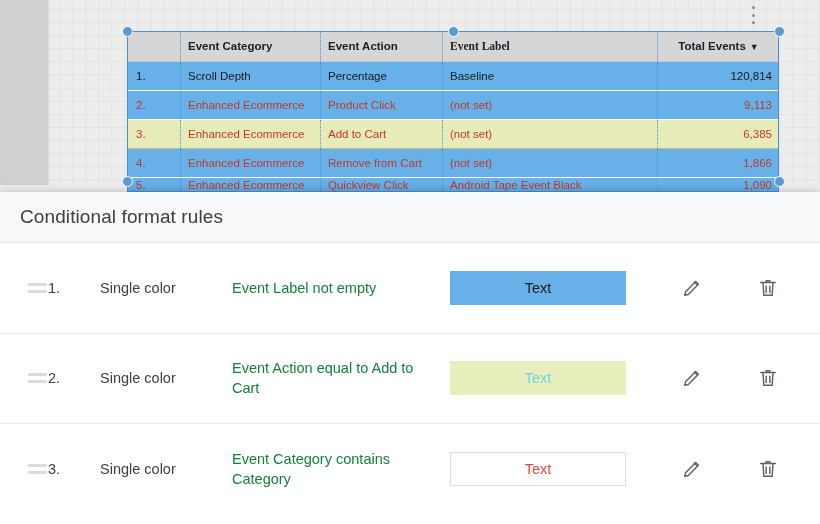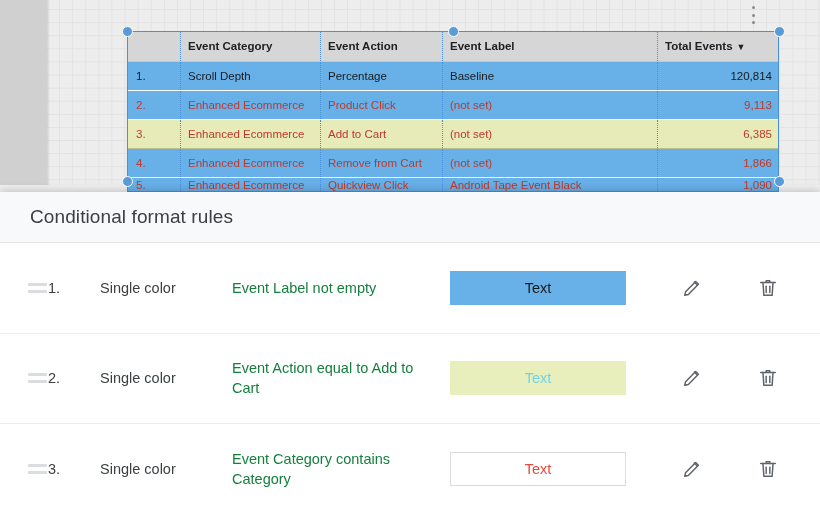--- a/index.html
+++ b/index.html
@@ -75,32 +75,32 @@
   }
   table.gtable thead th {
     background: #d6d6d6;
     color: #202124;
     font-weight: bold;
     font-size: 11.5px;
     text-align: left;
     border-bottom: 1px solid #c8c8c8;
     position: relative;
   }
-  table.gtable thead th.numcol { text-align: left; }
+  table.gtable thead th.numcol { text-align: center; }
   
   th.guide::before, td.guide::before {
     content: ""; position: absolute; left: 0; top: 0; bottom: 0;
     border-left: 1.5px dotted #4a90d9;
   }
   table.gtable td { position: relative; }
 
   .col-idx   { width: 52px; }
   .col-cat   { width: 140px; }
   .col-act   { width: 122px; }
-  .col-lab   { width: 215px; }
+  .col-lab   { width: 215px; font-family: Liberation Serif, serif; }
   .col-tot   { width: 123px; }
 
   tr.row-blue td { background: #67b0e8; color: #1a1a1a; border-bottom: 1px solid #ffffff; }
   tr.row-blue.red td { color: #c0392b; }
   tr.row-yellow td { background: #e6ebb8; color: #c0392b; border-top: 1px solid #b9be8d; border-bottom: 1px solid #b9be8d; }
   td.numcol { text-align: right; }
   tr.row-clip td { height: 16px; padding-top: 0; padding-bottom: 0; }
   tr.row-clip td { color: #d36a5e; background:#67b0e8; }
 
   .sort-arrow { font-size: 9px; margin-left: 4px; color: #202124; }
@@ -109,21 +109,21 @@
   .dialog {
     position: absolute; left: 0; top: 192px; width: 820px; height: 332px;
     background: #ffffff;
     box-shadow: 0 -2px 8px rgba(0,0,0,0.18);
   }
   .dialog-header {
     height: 51px;
     background: #f8f9fa;
     border-bottom: 1px solid #e4e6e8;
     display: flex; align-items: center;
-    padding-left: 30px;
+    padding-left: 20px;
   }
   .dialog-title {
     font-size: 19px; color: #3c4043; font-weight: normal;
     letter-spacing: 0.1px;
   }
   .rules-list { padding: 0; }
   .rule-row {
     display: flex; align-items: center;
     height: 90.5px;
     border-bottom: 1px solid #eaecef;

